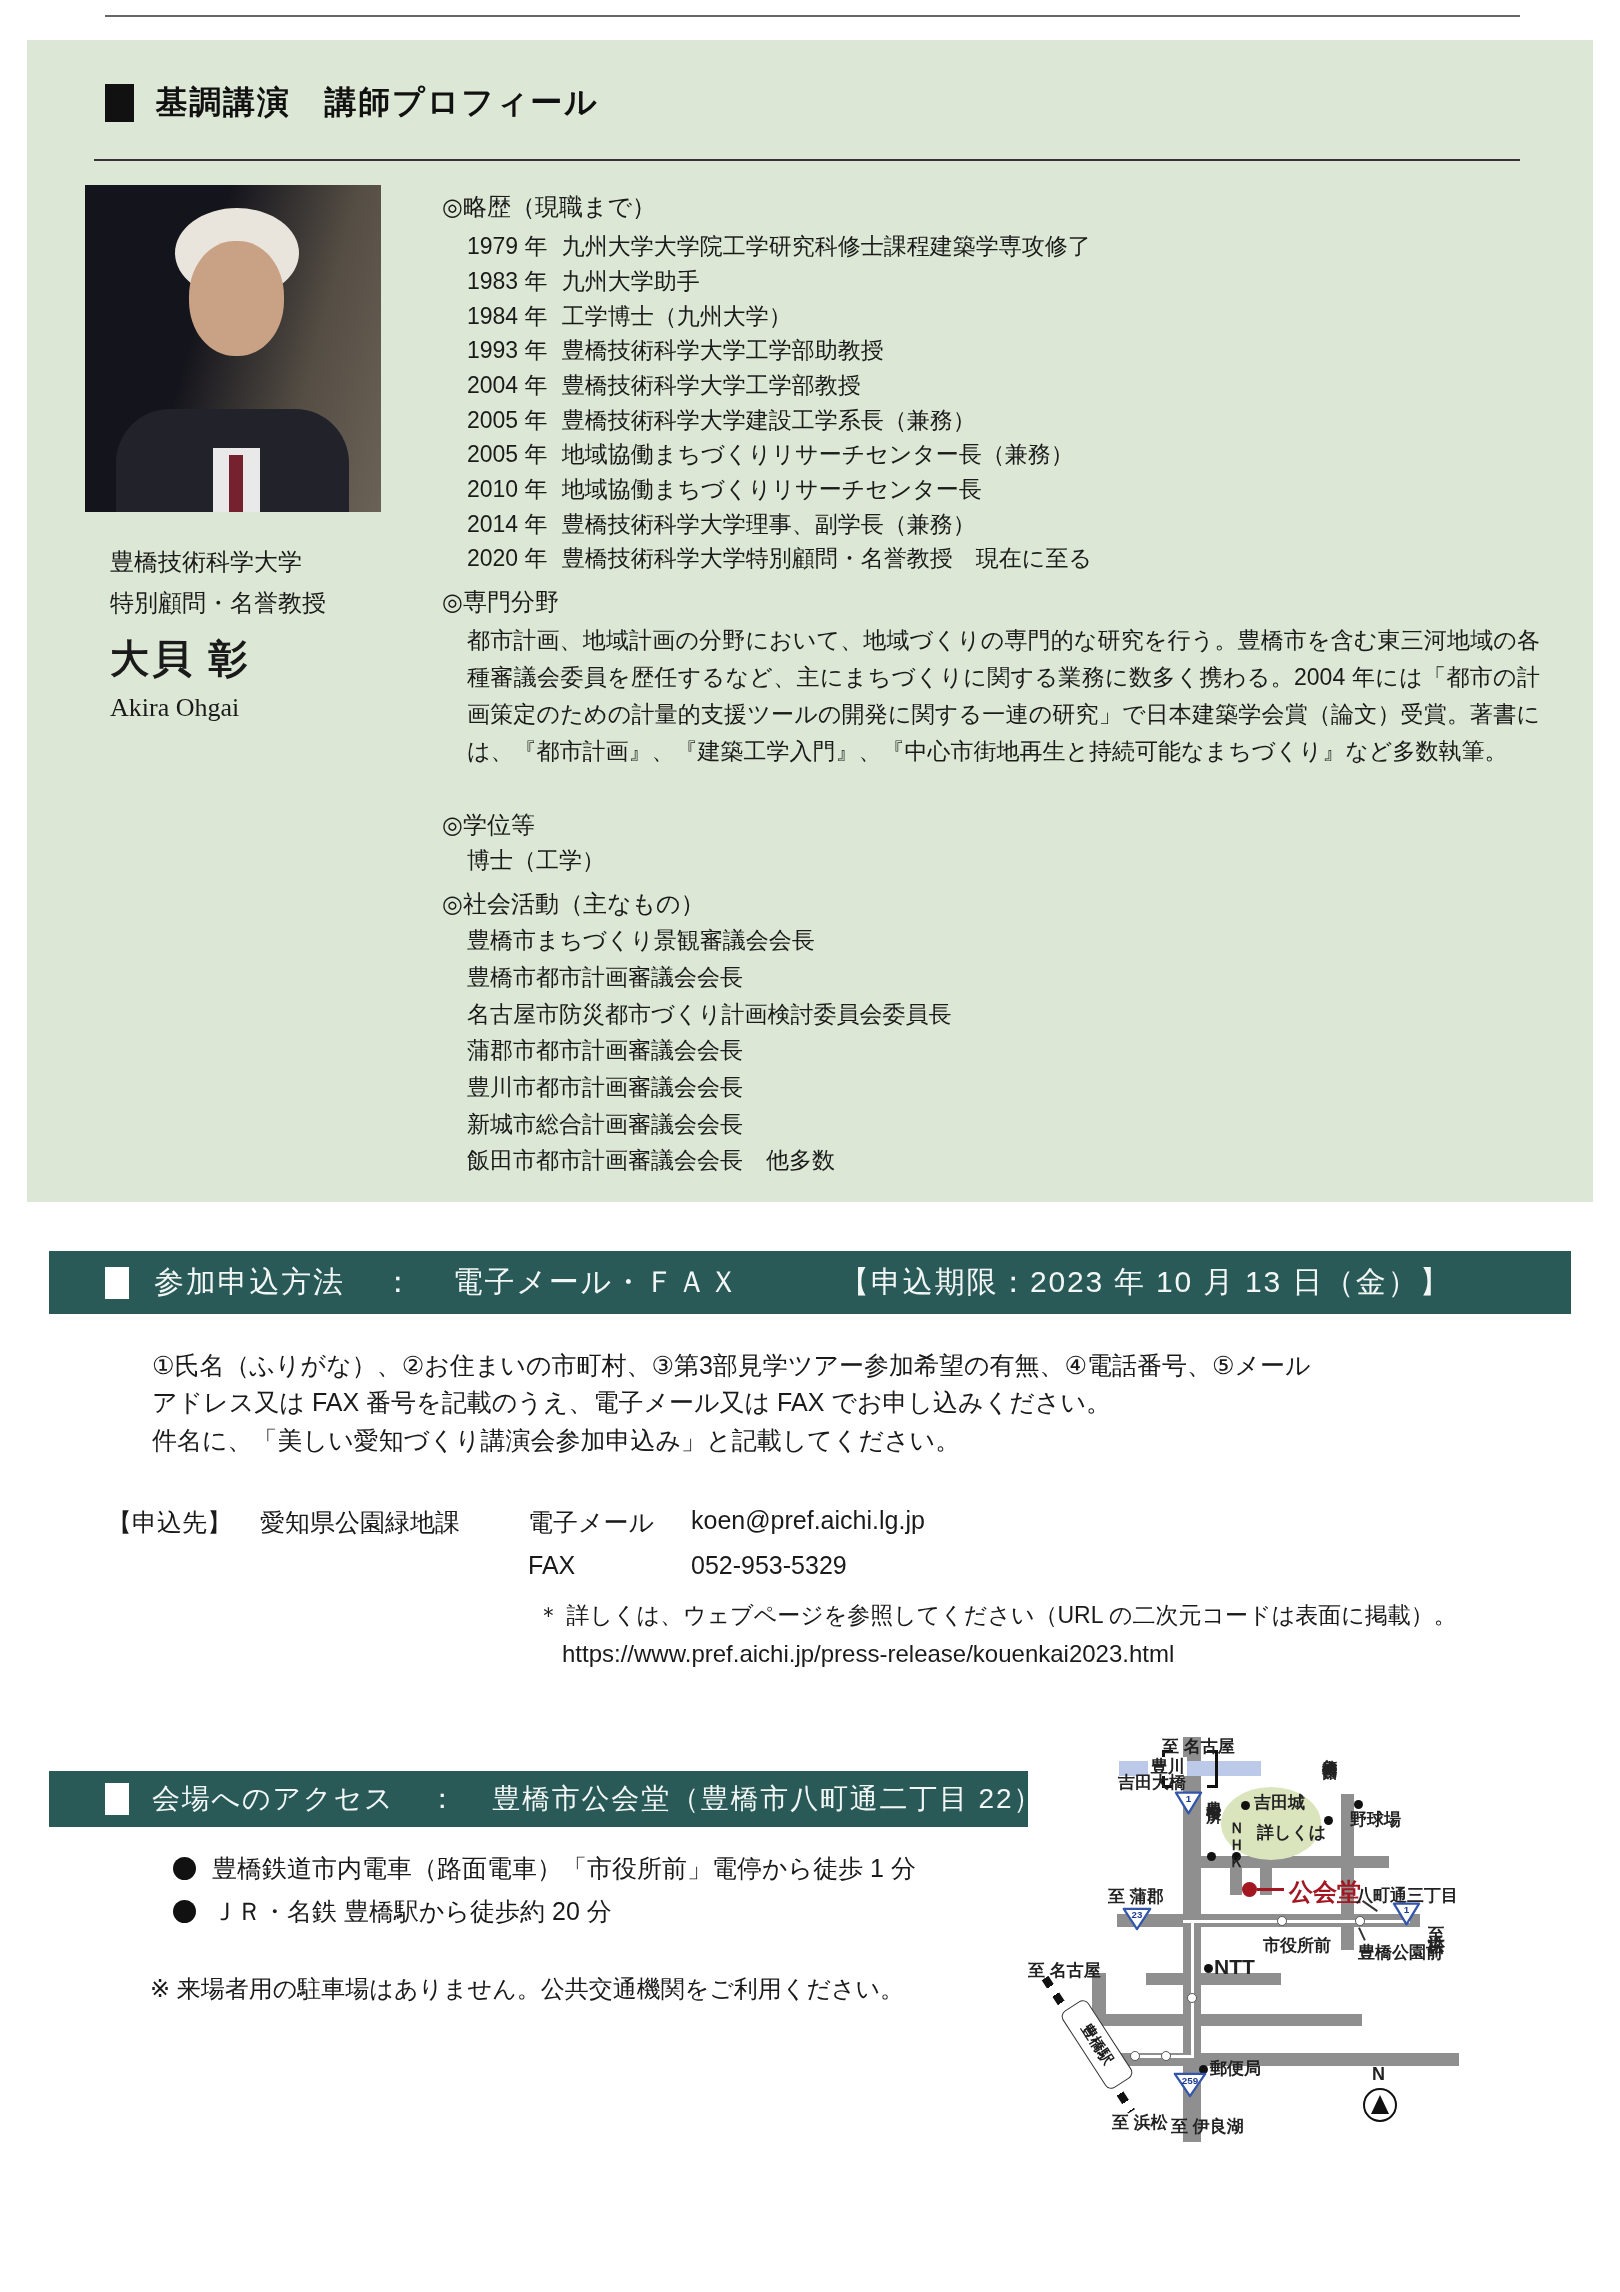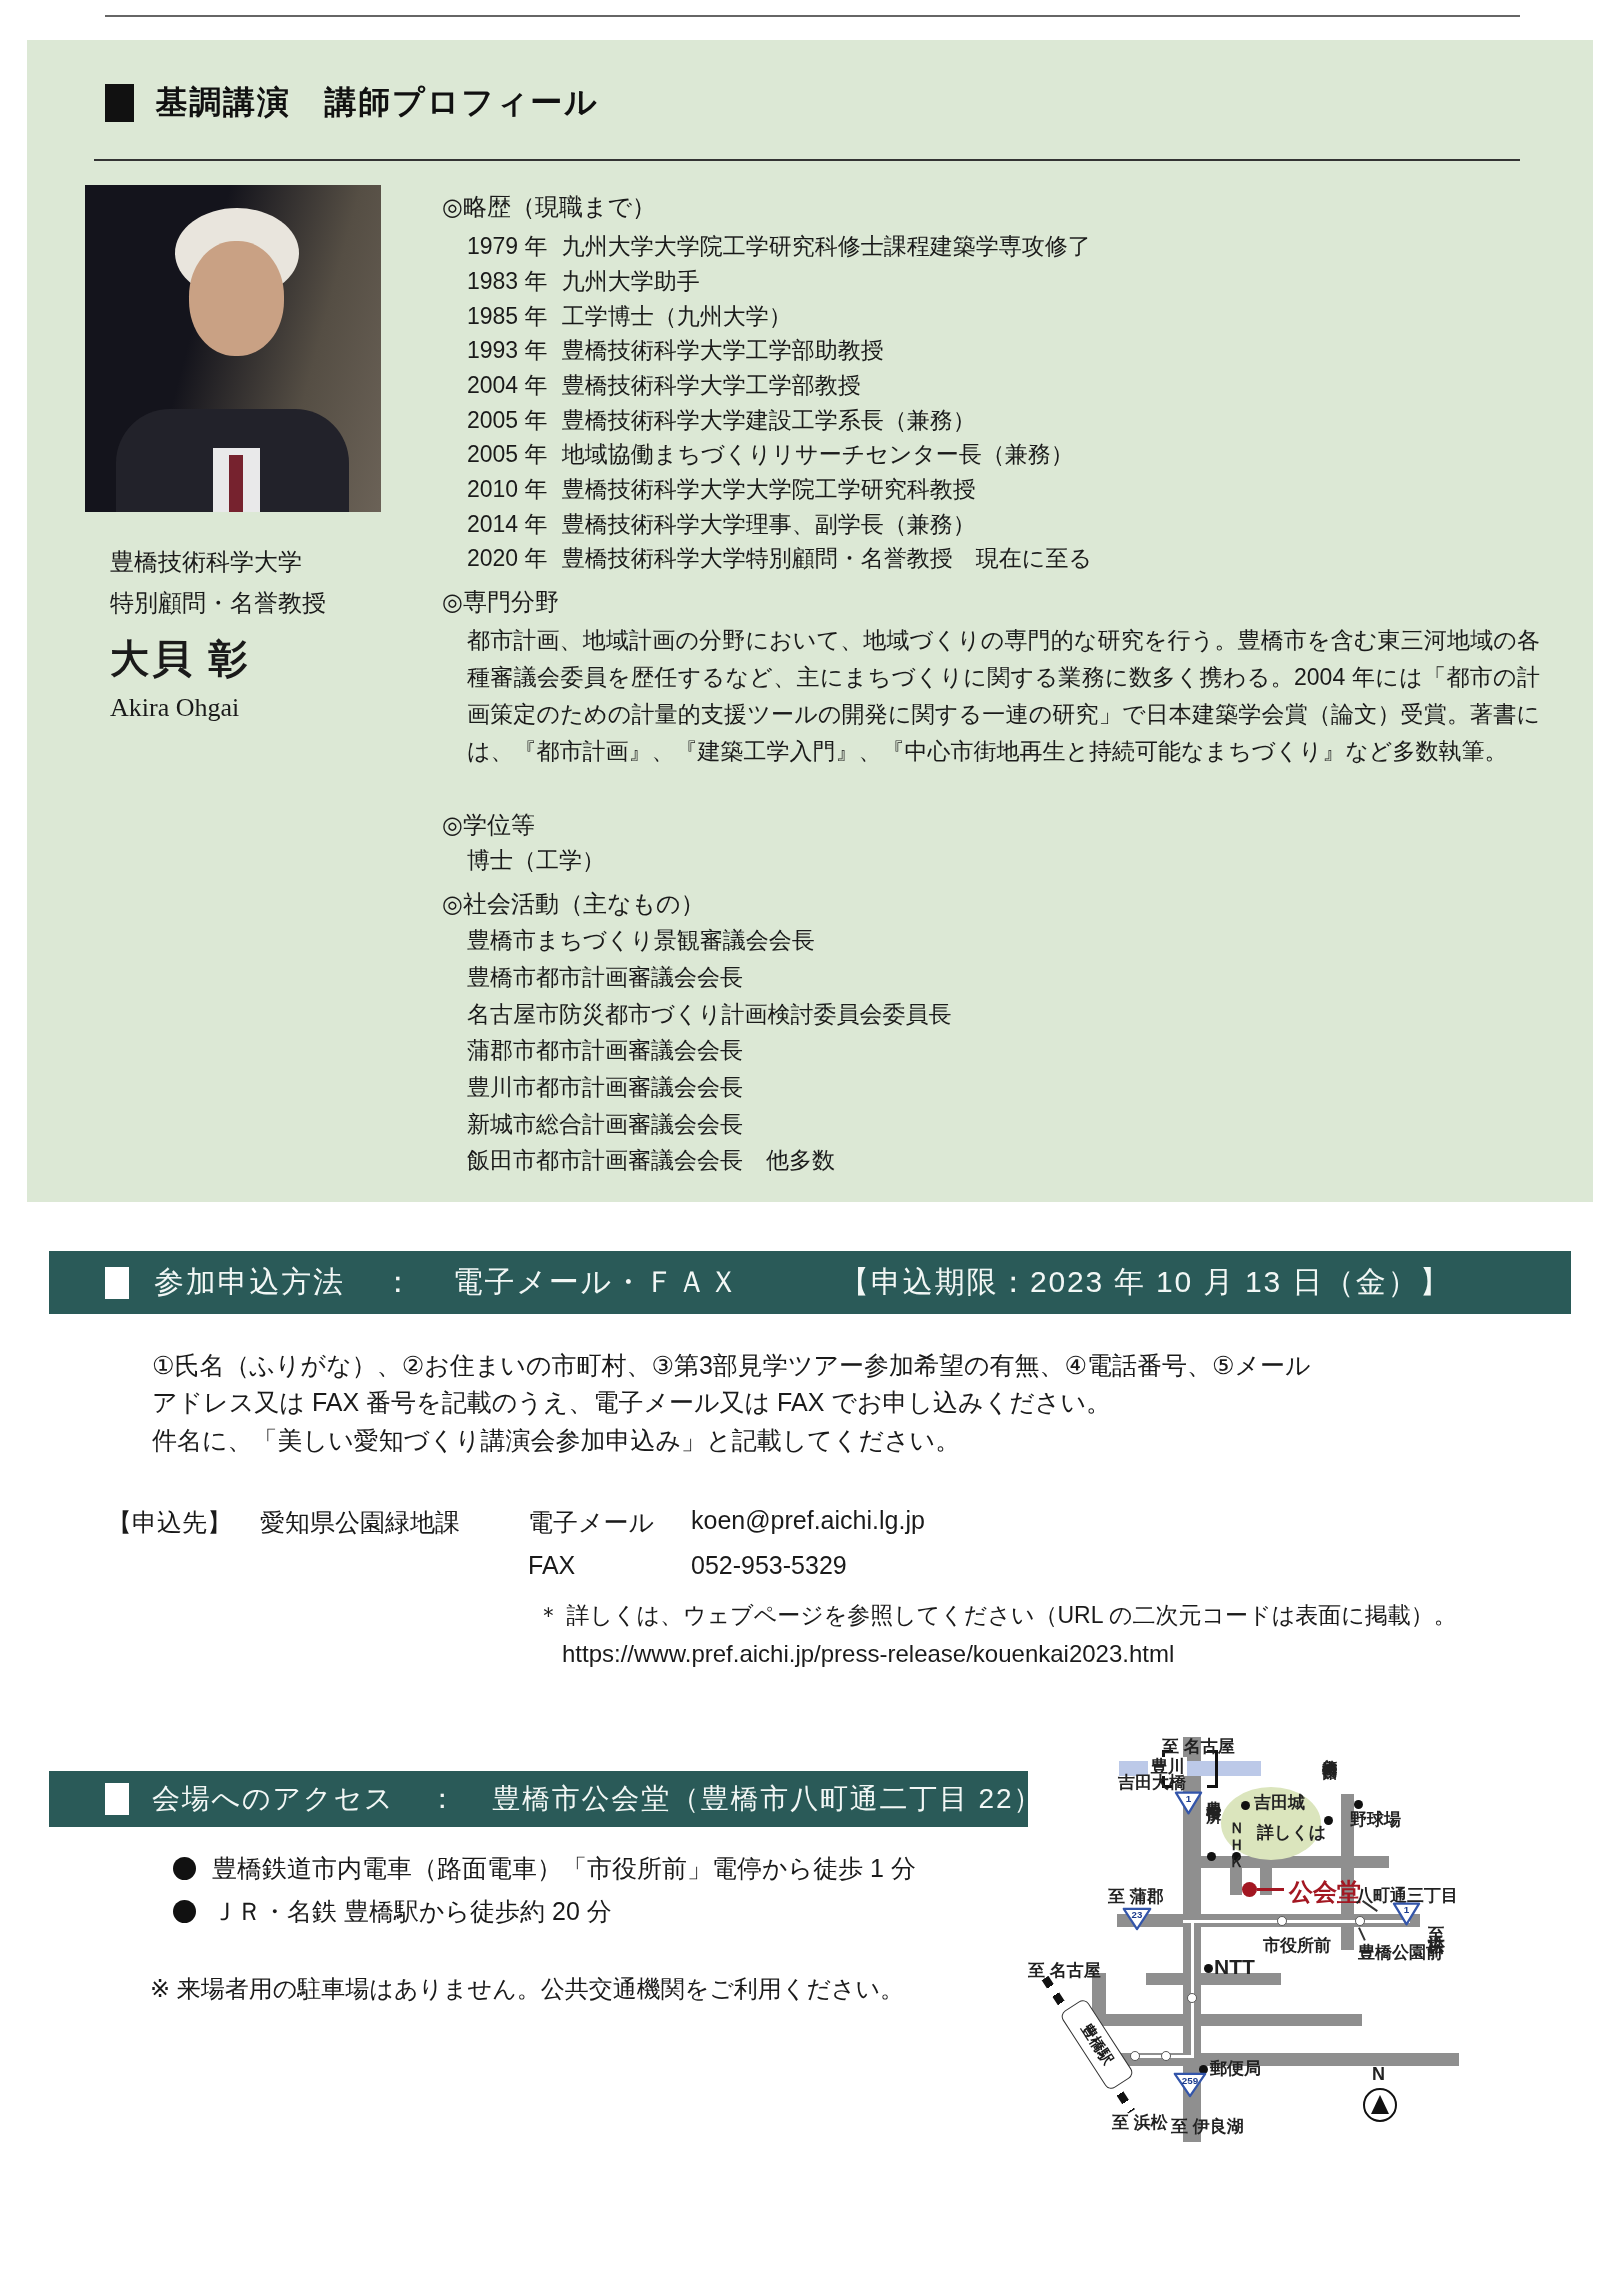--- a/index.html
+++ b/index.html
@@ -105,42 +105,42 @@
 
   <div class="crow" style="top:231px">
       <span class="cyear">1979 年</span>
       <span>九州大学大学院工学研究科修士課程建築学専攻修了</span>
     </div>
   <div class="crow" style="top:266px">
       <span class="cyear">1983 年</span>
       <span>九州大学助手</span>
     </div>
   <div class="crow" style="top:301px">
-      <span class="cyear">1985 年</span>
+      <span class="cyear">1984 年</span>
       <span>工学博士（九州大学）</span>
     </div>
   <div class="crow" style="top:335px">
       <span class="cyear">1993 年</span>
       <span>豊橋技術科学大学工学部助教授</span>
     </div>
   <div class="crow" style="top:370px">
       <span class="cyear">2004 年</span>
       <span>豊橋技術科学大学工学部教授</span>
     </div>
   <div class="crow" style="top:405px">
       <span class="cyear">2005 年</span>
       <span>豊橋技術科学大学建設工学系長（兼務）</span>
     </div>
   <div class="crow" style="top:439px">
       <span class="cyear">2005 年</span>
       <span>地域協働まちづくりリサーチセンター長（兼務）</span>
     </div>
   <div class="crow" style="top:474px">
       <span class="cyear">2010 年</span>
-      <span>豊橋技術科学大学大学院工学研究科教授</span>
+      <span>地域協働まちづくりリサーチセンター長</span>
     </div>
   <div class="crow" style="top:509px">
       <span class="cyear">2014 年</span>
       <span>豊橋技術科学大学理事、副学長（兼務）</span>
     </div>
   <div class="crow" style="top:543px">
       <span class="cyear">2020 年</span>
       <span>豊橋技術科学大学特別顧問・名誉教授　現在に至る</span>
     </div>
 

